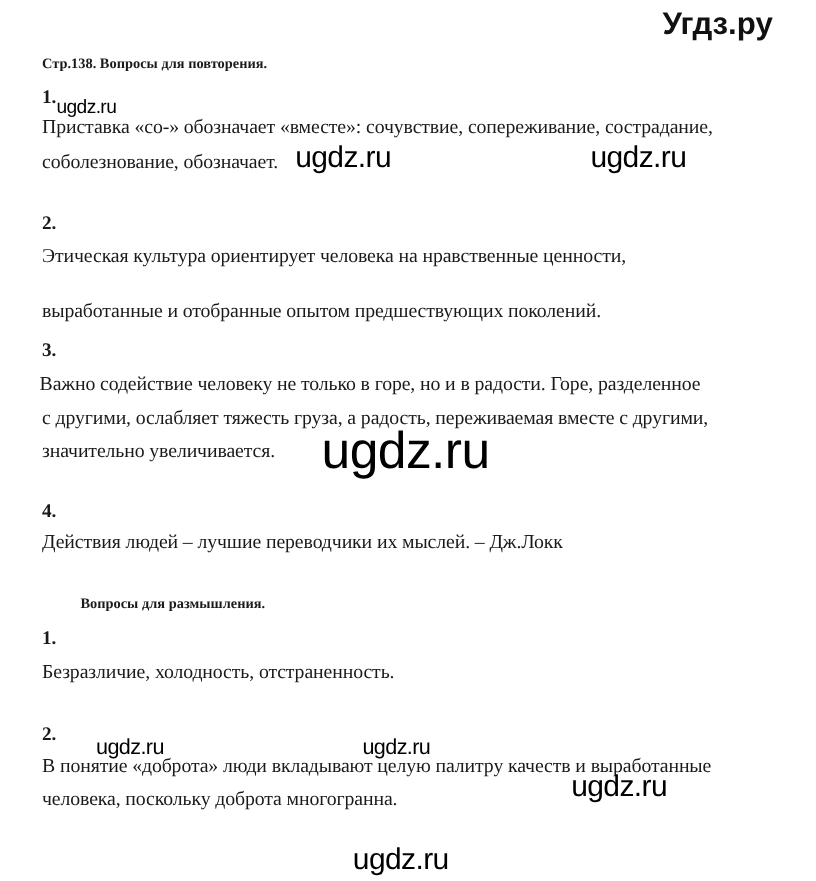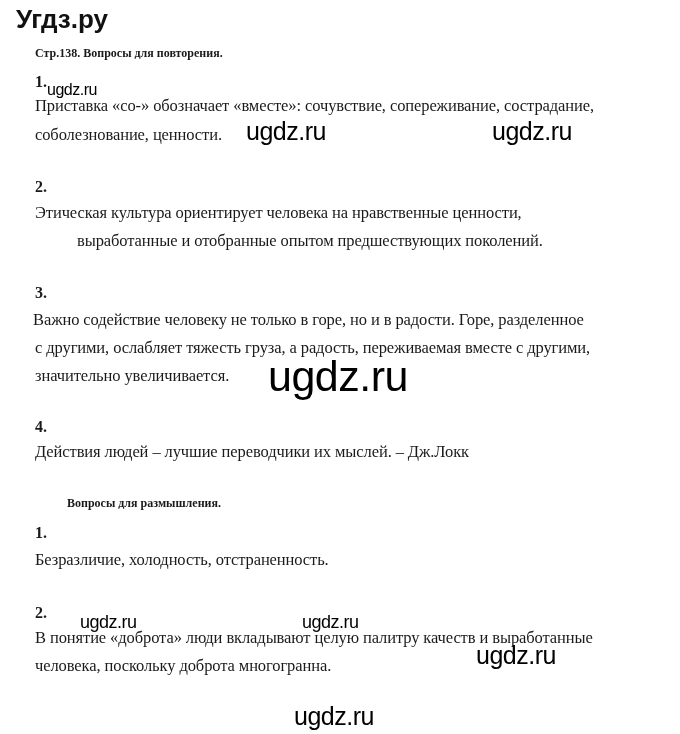--- a/index.html
+++ b/index.html
@@ -1,21 +1,21 @@
 <!DOCTYPE html>
 <html><head>
   <meta charset="utf-8">
   <style>
     html, body { margin: 0; padding: 0; background: #ffffff; }
     body {
       width: 680px; height: 734px; position: relative; overflow: hidden;
       font-family: "Liberation Serif", serif; color: #1a1a1a;
     }
     .site-title {
-      position: absolute; top: 0; left: 16px; width: 644px; text-align: left;
+      position: absolute; top: 0; left: 0; width: 644px; text-align: right;
       font-family: "Liberation Sans", sans-serif; font-weight: bold;
       font-size: 26px; line-height: 32px; top: 3px; color: #111;
     }
     .abs { position: absolute; white-space: nowrap; }
     .h { font-weight: bold; font-size: 12px; }
     .num { font-weight: bold; font-size: 16px; }
     .p { font-size: 16.5px; letter-spacing: -0.1px; }
     .wm {
       position: absolute; font-family: "Liberation Sans", sans-serif;
       font-weight: normal; color: #000; white-space: nowrap; letter-spacing: -0.5px;
@@ -27,25 +27,25 @@
   </style>
 </head>
 <body>
 
 <div class="site-title">Угдз.ру</div>
 
 <div class="abs h" style="left:35px; top:46px;">Стр.138. Вопросы для повторения.</div>
 
 <div class="abs num" style="left:35px; top:73px;">1.</div>
 <div class="abs p" style="left:35px; top:96px;">Приставка «со-» обозначает «вместе»: сочувствие, сопереживание, сострадание,</div>
-<div class="abs p" style="left:35px; top:125px;">соболезнование, ценности.</div>
+<div class="abs p" style="left:35px; top:125px;">соболезнование, обозначает.</div>
 
 <div class="abs num" style="left:35px; top:178px;">2.</div>
 <div class="abs p" style="left:35px; top:203px;">Этическая культура ориентирует человека на нравственные ценности,</div>
-<div class="abs p" style="left:35px; top:231px;margin-left:42px;">выработанные и отобранные опытом предшествующих поколений.</div>
+<div class="abs p" style="left:35px; top:249px;">выработанные и отобранные опытом предшествующих поколений.</div>
 
 <div class="abs num" style="left:35px; top:284px;">3.</div>
 <div class="abs p" style="left:33px; top:310px;">Важно содействие человеку не только в горе, но и в радости. Горе, разделенное</div>
 <div class="abs p" style="left:35px; top:338px;">с другими, ослабляет тяжесть груза, а радость, переживаемая вместе с другими,</div>
 <div class="abs p" style="left:35px; top:366px;">значительно увеличивается.</div>
 
 <div class="abs num" style="left:35px; top:418px;">4.</div>
 <div class="abs p" style="left:35px; top:442px;">Действия людей – лучшие переводчики их мыслей. – Дж.Локк</div>
 
 <div class="abs h" style="left:35px; top:496px;margin-left:32px;">Вопросы для размышления.</div>

